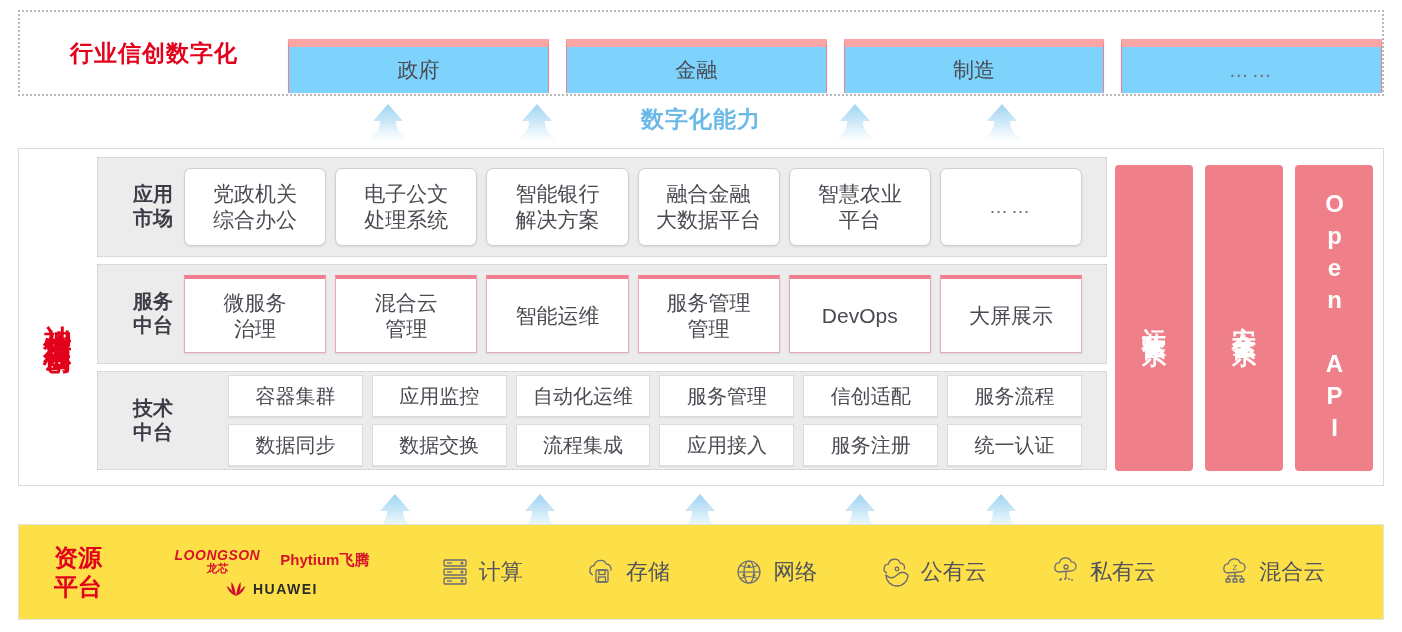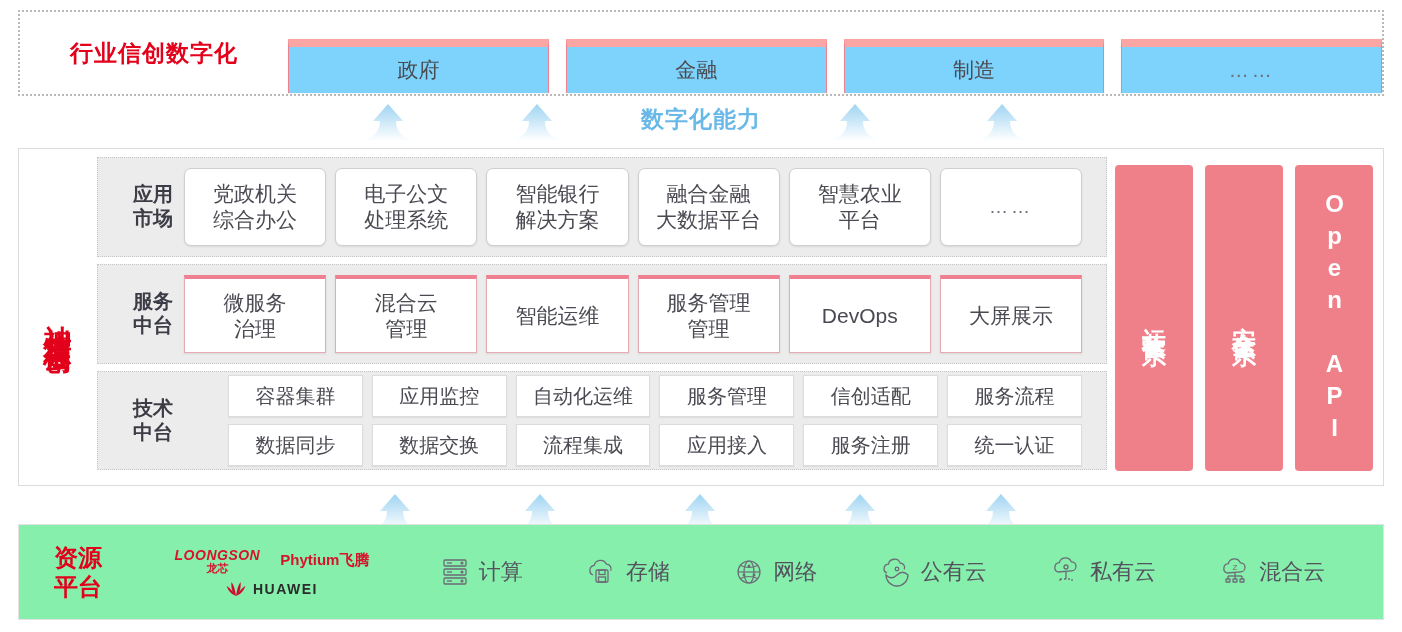--- a/index.html
+++ b/index.html
@@ -138,21 +138,21 @@
 
   
   .arrow-strip-bottom {
     position: absolute; left: 0; top: 490px; width: 1402px; height: 42px;
   }
 
   
   .resource-panel {
     position: absolute; left: 18px; top: 524px;
     width: 1366px; height: 96px;
-    border: 1px solid #e2e2e2; background: #86efac;
+    border: 1px solid #e2e2e2; background: #fde047;
     display: flex; align-items: center; justify-content: space-between;
   }
   .res-title {
     width: 118px; flex: 0 0 118px; text-align: center;
     color: #e3001b; font-weight: bold; font-size: 24px; line-height: 1.22;
   }
   .res-logos {
     width: 270px; flex: 0 0 270px;
     display: flex; flex-direction: column; align-items: center; gap: 7px;
   }

